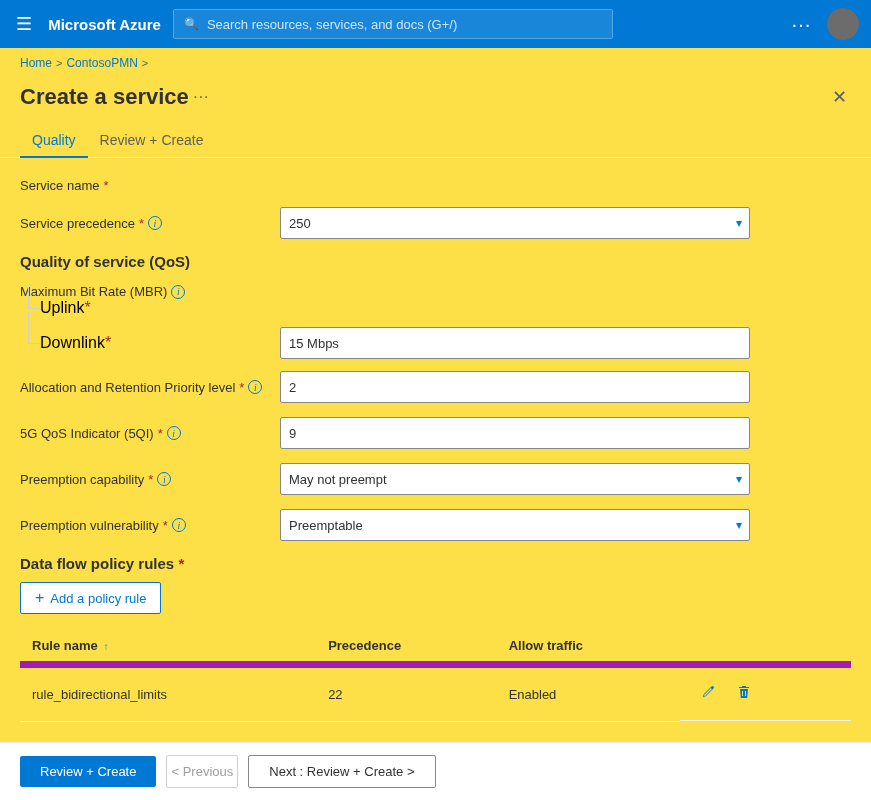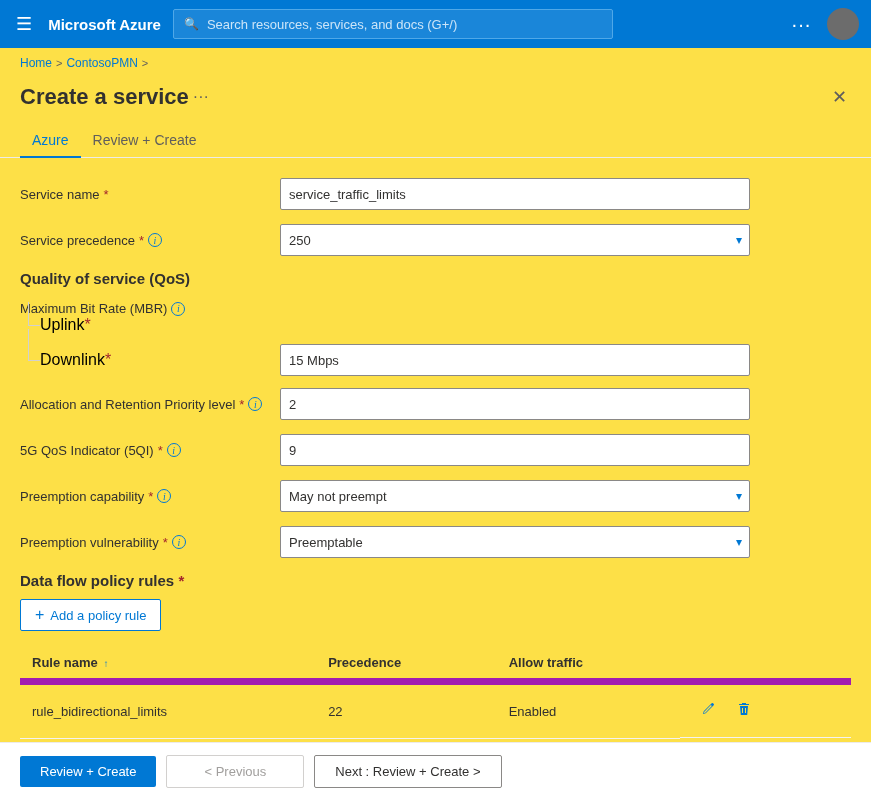--- a/index.html
+++ b/index.html
@@ -258,21 +258,21 @@
       border: none;
       padding: 8px 20px;
       font-size: 13px;
       cursor: pointer;
       border-radius: 2px;
     }
     .btn-secondary {
       background: white;
       color: #323130;
       border: 1px solid #8a8886;
-      padding: 8px 37px;
+      padding: 8px 4px;
       font-size: 13px;
       cursor: pointer;
       border-radius: 2px;
     }
     .btn-secondary:disabled {
       color: #a19f9d;
       border-color: #d2d0ce;
       cursor: default;
     }
     .btn-outline {
@@ -312,32 +312,31 @@
 
   <div class="dialog-header">
     <div class="dialog-title-row">
       <span class="dialog-title">Create a service</span>
       <span class="dialog-ellipsis">···</span>
     </div>
     <button class="dialog-close">✕</button>
   </div>
 
   <div class="tabs">
-    <div class="tab active">Azure</div>
+    <div class="tab active">Quality</div>
     <div class="tab">Review + Create</div>
   </div>
 
   <div class="form-content">
 
     <div class="form-row">
       <div class="form-label">
         <span>Service name</span>
         <span class="required">*</span>
       </div>
-      <input class="form-input" type="text" value="service_traffic_limits" style="">
     </div>
 
     <div class="form-row">
       <div class="form-label">
         <span>Service precedence</span>
         <span class="required">*</span>
         <span class="info-icon">i</span>
       </div>
       <div class="form-select-wrapper">
         <select class="form-select">

